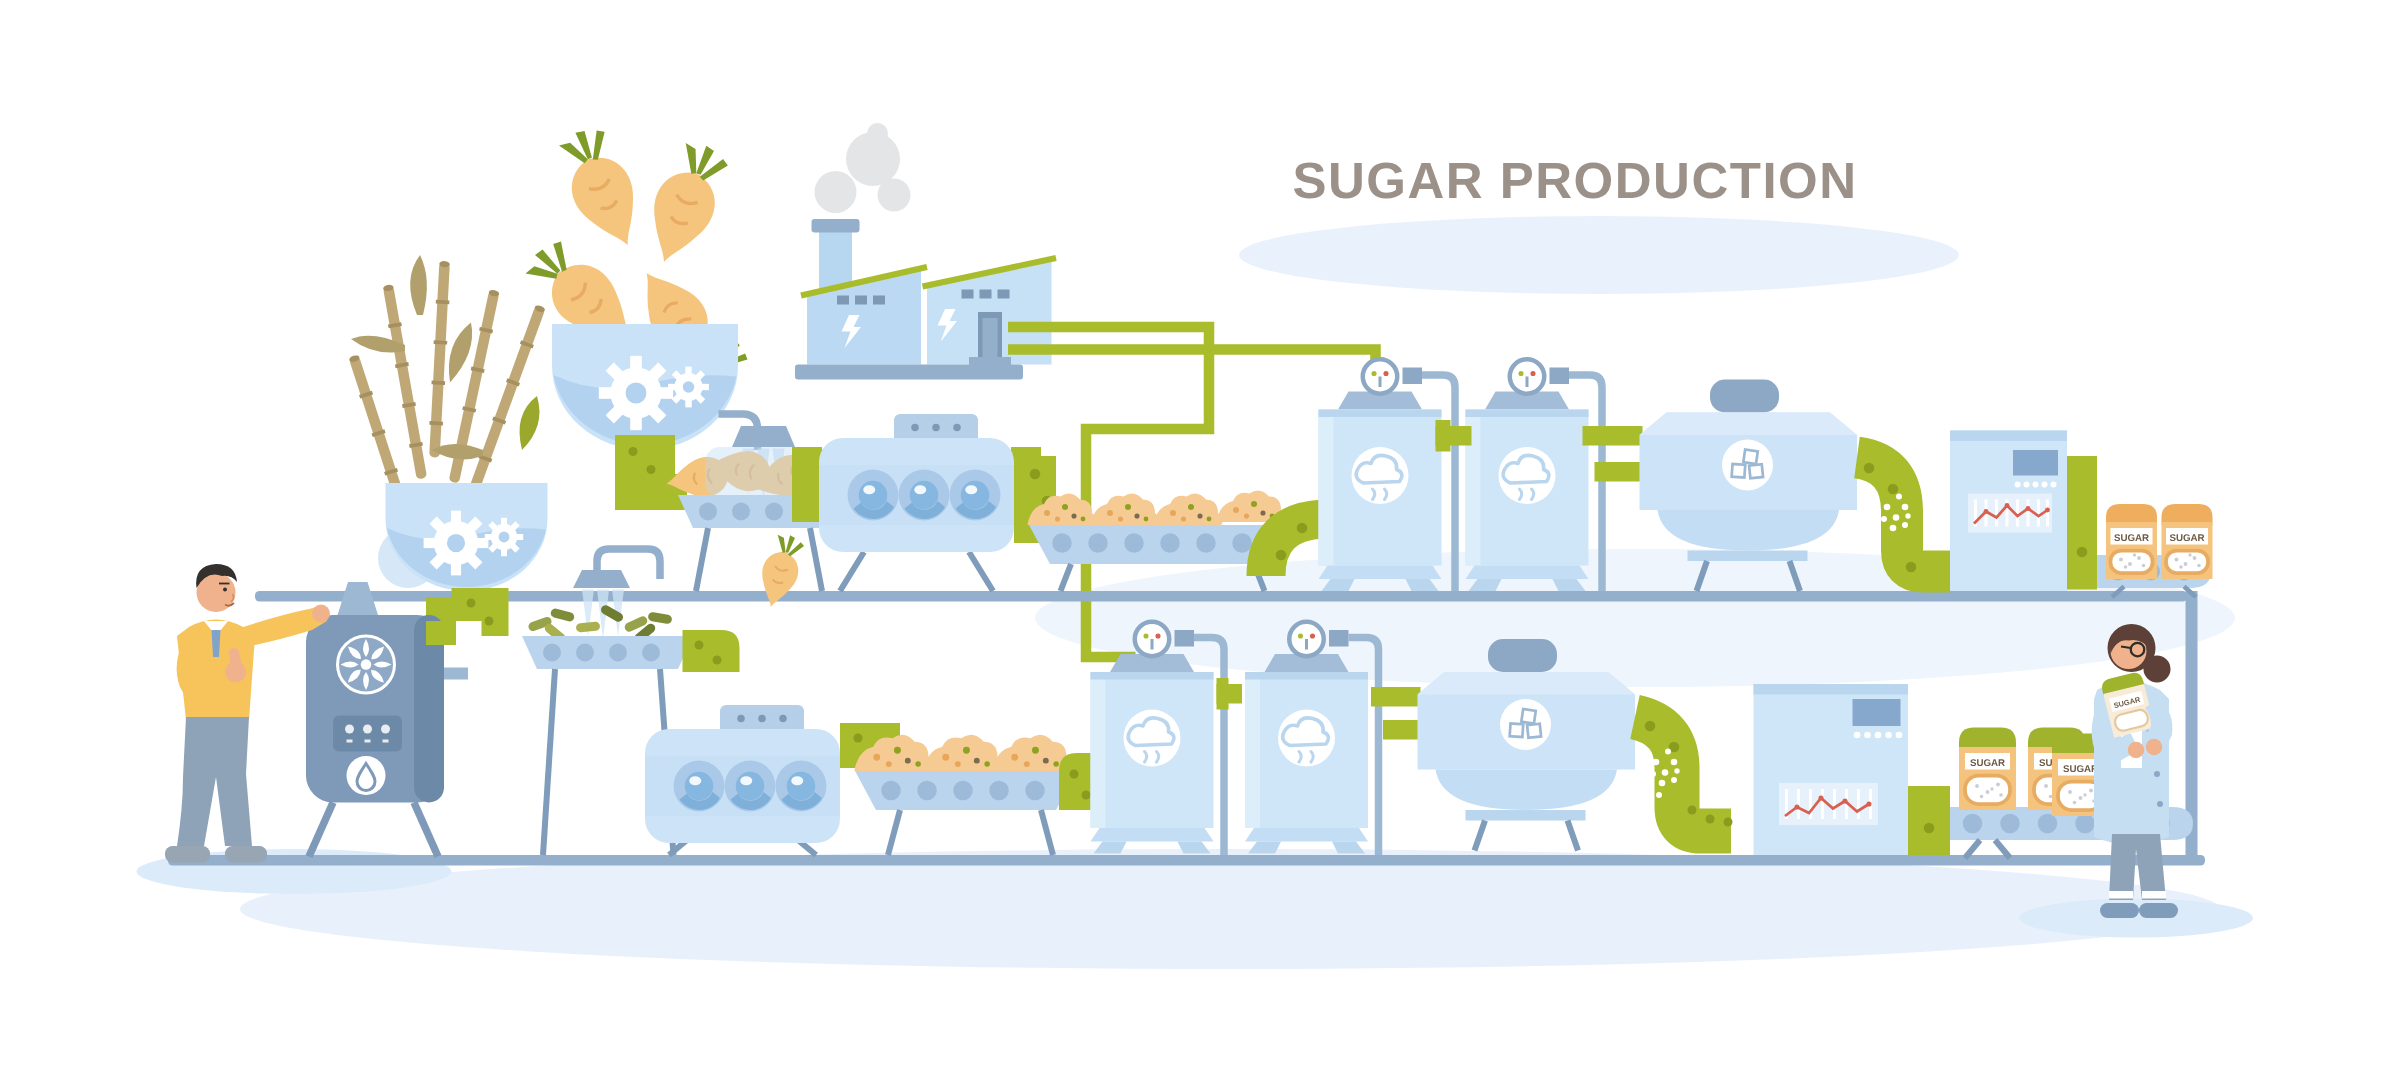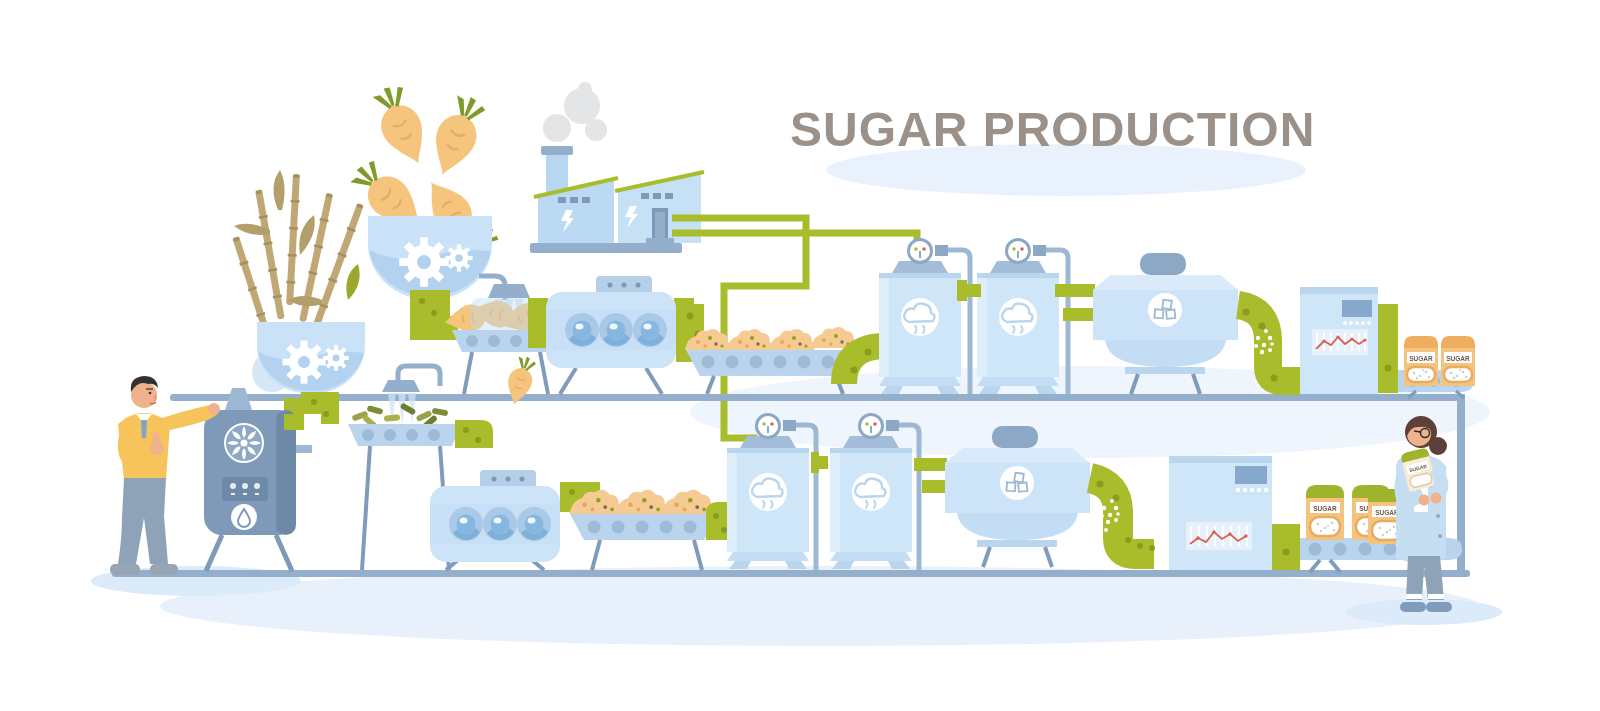--- a/index.html
+++ b/index.html
@@ -1,20 +1,20 @@
 <!DOCTYPE html>
 <html><head>
 <meta charset="utf-8">
 <style>
   html,body{margin:0;padding:0;background:#fff;}
   .stage{position:relative;width:1600px;height:711px;background:#fff;overflow:hidden;
          font-family:"Liberation Sans",sans-serif;}
   .stage svg{position:absolute;left:0;top:0;}
   .title{position:absolute;left:790px;top:102px;width:520px;text-align:center;
-         font-size:48px;font-weight:600;letter-spacing:1px;color:#9b9189;white-space:nowrap;}
+         font-size:34px;font-weight:600;letter-spacing:1px;color:#9b9189;white-space:nowrap;}
   .pack-label{font-family:"Liberation Sans",sans-serif;font-weight:bold;fill:#6e5b45;}
 </style>
 </head>
 <body>
 
 <div class="stage">
 
 <svg width="1600" height="711" viewBox="0 0 1600 711">
 <defs>
 

